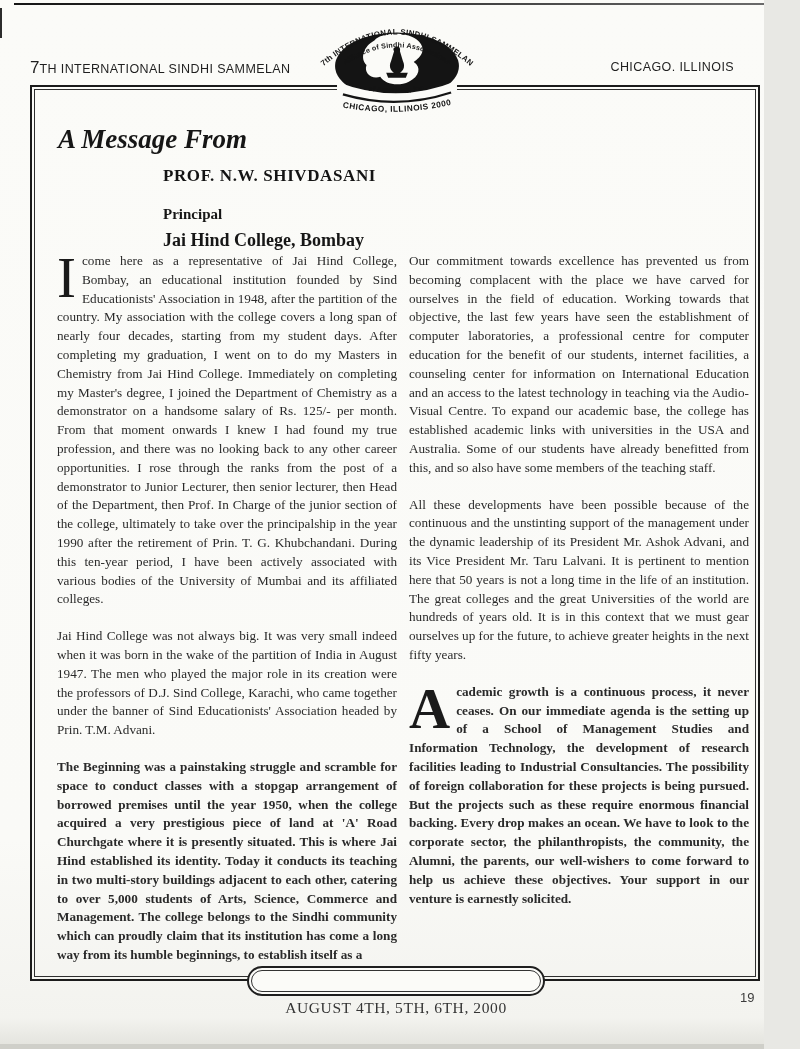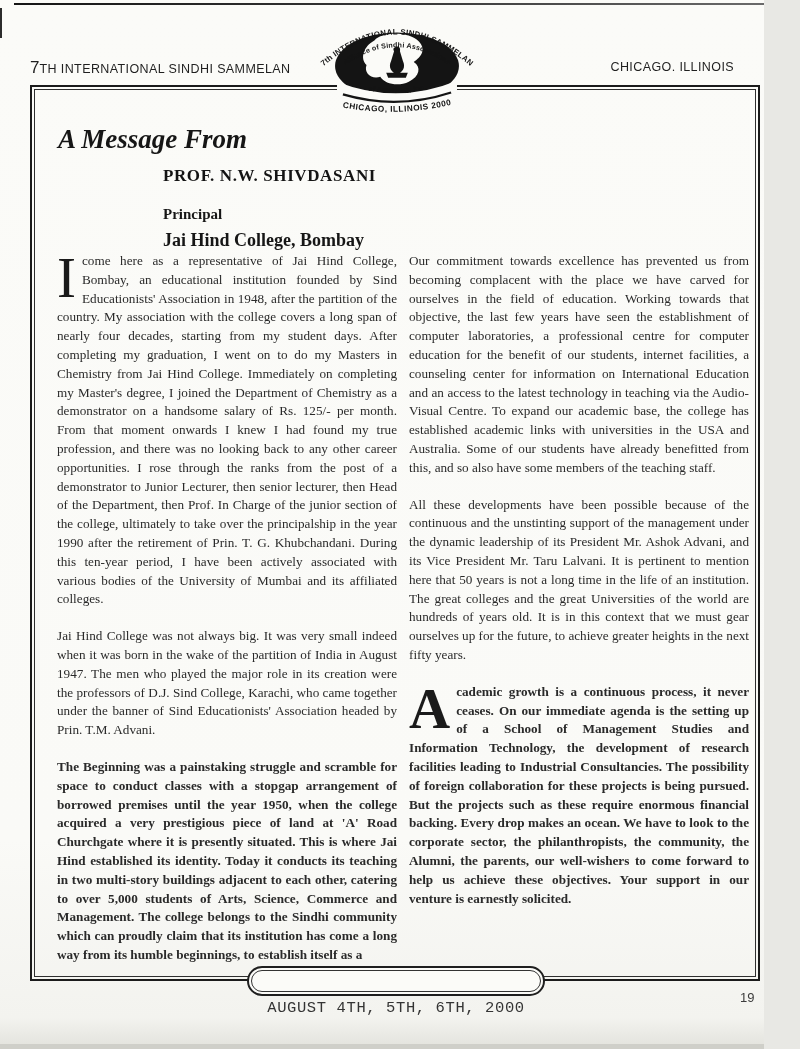--- a/index.html
+++ b/index.html
@@ -50,21 +50,21 @@
         color:#2a2a2a;}
   .para:last-child{margin-bottom:16px;font-weight:bold;}
   .dropcap{float:left;font-family:"Liberation Serif",serif;font-size:57px;line-height:46px;
            padding:3px 6px 0 0;color:#1a1a1a;}
 
   
   .banner{position:absolute;left:247px;top:966px;width:298px;height:30px;z-index:4;
           background:#fbfbf8;border:2px solid #1f1f1f;border-radius:16px;box-sizing:border-box;}
   .banner::before{content:"";position:absolute;inset:2px;border:1px solid #333;border-radius:12px;}
   .banner .banner-text{position:absolute;inset:0;display:flex;align-items:center;justify-content:center;
-          font-family:Liberation Mono, monospace;font-size:15.5px;letter-spacing:.6px;color:#343434;margin-top:40px;}
+          font-family:Liberation Serif, serif;font-size:15.5px;letter-spacing:.6px;color:#343434;margin-top:40px;}
 
   .page-number{position:absolute;left:740px;top:990px;font-family:"Liberation Sans",sans-serif;
                font-size:13px;color:#3c3c3c;z-index:2;}
 </style>
 </head>
 <body>
 
 <div class="page">
 
   <div class="scan-top-line"></div>

